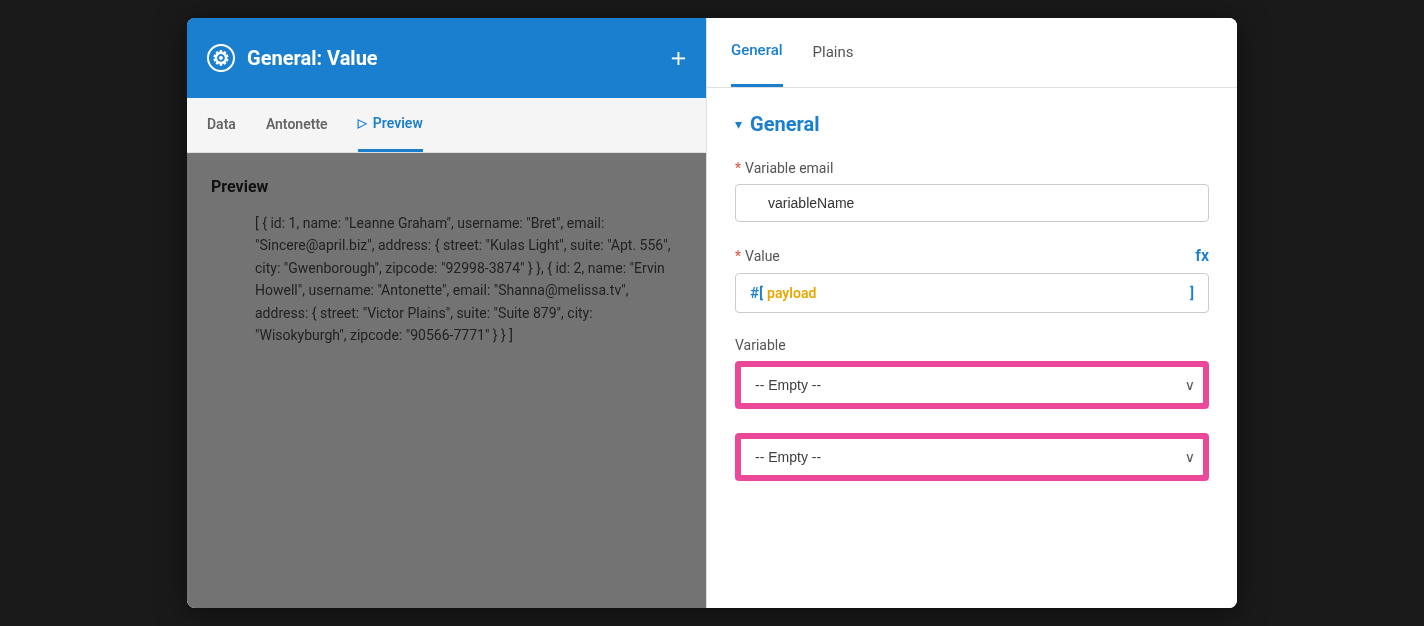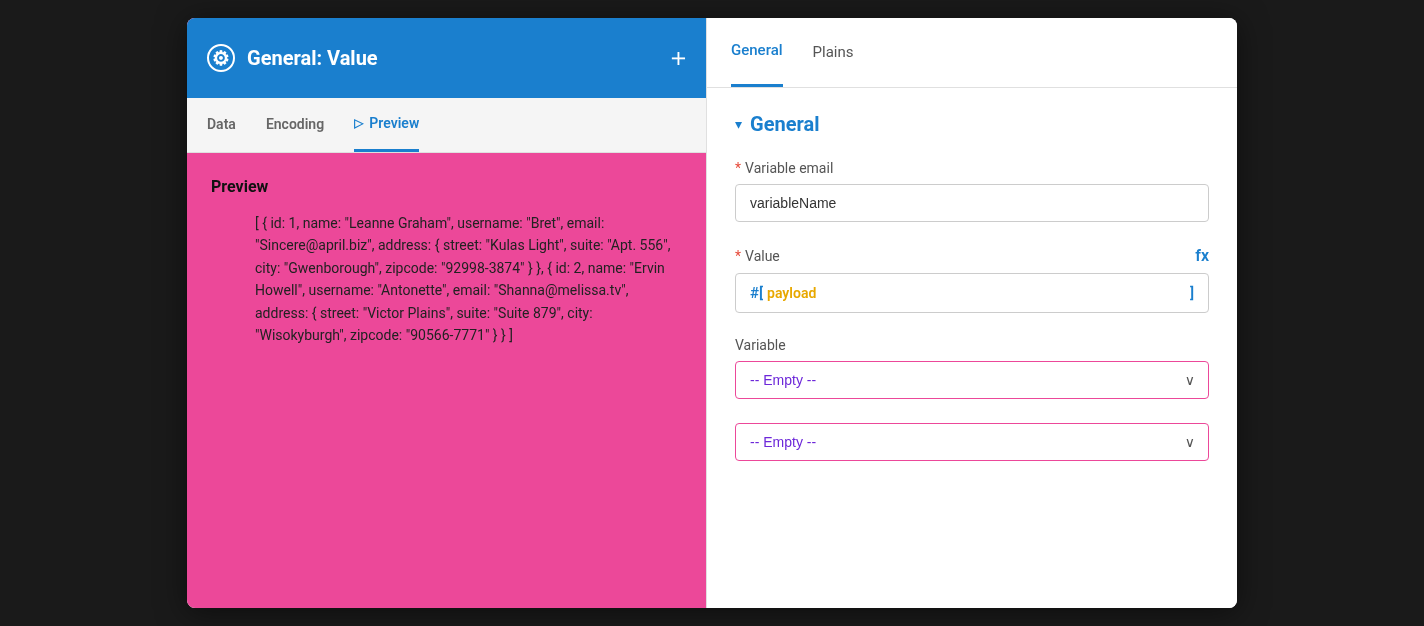--- a/index.html
+++ b/index.html
@@ -19,21 +19,21 @@
       border-radius: 8px;
       overflow: hidden;
       box-shadow: 0 4px 30px rgba(0,0,0,0.5);
     }
     
     .left-panel {
       width: 520px;
       display: flex;
       flex-direction: column;
       border-right: 1px solid #e0e0e0;
-      background: #ec4899;
+      background: #737373;
     }
     .left-header {
       background: #1a7fce;
       color: #fff;
       padding: 0 20px;
       height: 80px;
       display: flex;
       align-items: center;
       justify-content: space-between;
     }
@@ -180,21 +180,21 @@
       gap: 4px;
     }
     .required-star {
       color: #e74c3c;
       font-size: 14px;
     }
     .field-input {
       width: 100%;
       border: 1px solid #ccc;
       border-radius: 4px;
-      padding: 10px 14px;
+      padding: 10px 32px;
       font-size: 14px;
       color: #333;
       outline: none;
       background: #fff;
     }
     .field-label-row {
       display: flex;
       align-items: center;
       justify-content: space-between;
       margin-bottom: 8px;
@@ -227,25 +227,25 @@
       font-size: 14px;
     }
     .close-bracket {
       color: #1a7fce;
       font-weight: 600;
       font-size: 15px;
       margin-left: auto;
     }
     .select-field {
       width: 100%;
-      border: 1px solid #ec4899;
+      border: 6px solid #ec4899;
       border-radius: 4px;
       padding: 10px 14px;
       font-size: 14px;
-      color: #6d28d9;
+      color: #404040;
       background: #fff;
       appearance: none;
       cursor: pointer;
       outline: none;
     }
     .select-wrapper {
       position: relative;
     }
     .select-wrapper::after {
       content: '∨';
@@ -271,21 +271,21 @@
         <span>General:  Value</span>
       </div>
       <span class="expand-icon">✕</span>
     </div>
 
     <div class="left-tabs">
       <div class="left-tab">
         <span>Data</span>
       </div>
       <div class="left-tab">
-        <span>Encoding</span>
+        <span>Antonette</span>
       </div>
       <div class="left-tab active preview-tab">
         <span class="preview-play">▷</span>
         <span>Preview</span>
       </div>
     </div>
 
     <div class="left-content">
       <div class="preview-title">Preview</div>
       <div class="preview-text">[ { id: 1, name: "Leanne Graham", username: "Bret", email: "Sincere@april.biz", address: { street: "Kulas Light", suite: "Apt. 556", city: "Gwenborough", zipcode: "92998-3874" } }, { id: 2, name: "Ervin Howell", username: "Antonette", email: "Shanna@melissa.tv", address: { street: "Victor Plains", suite: "Suite 879", city: "Wisokyburgh", zipcode: "90566-7771" } } ]</div>

